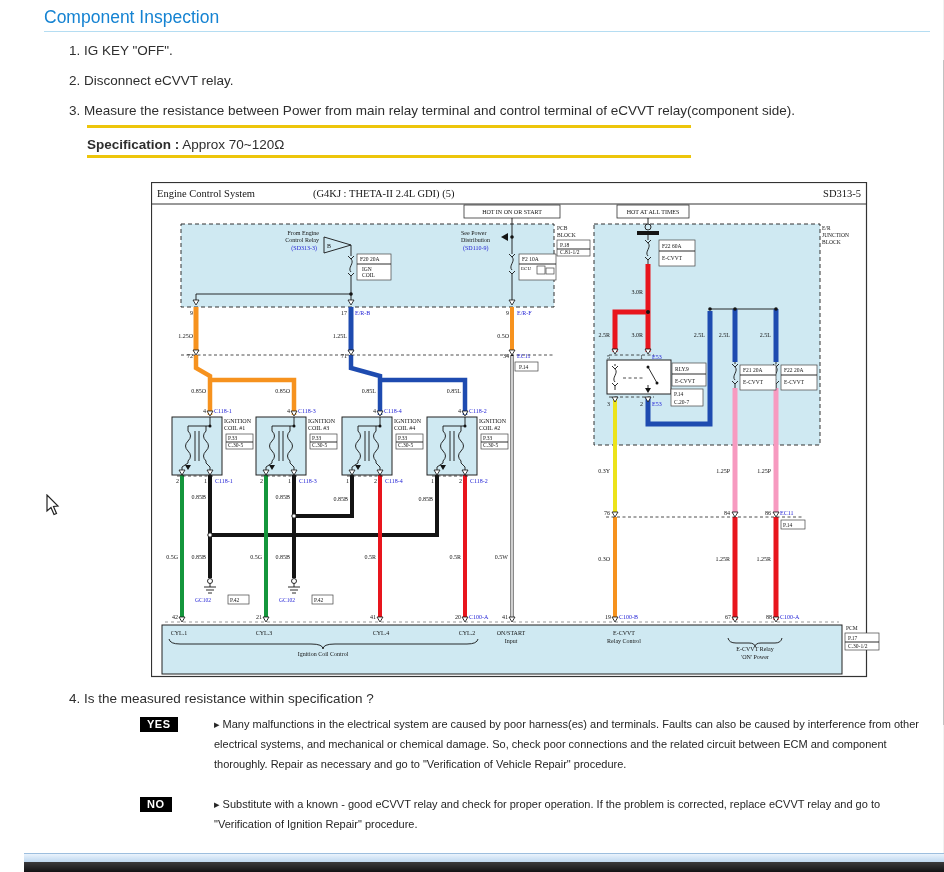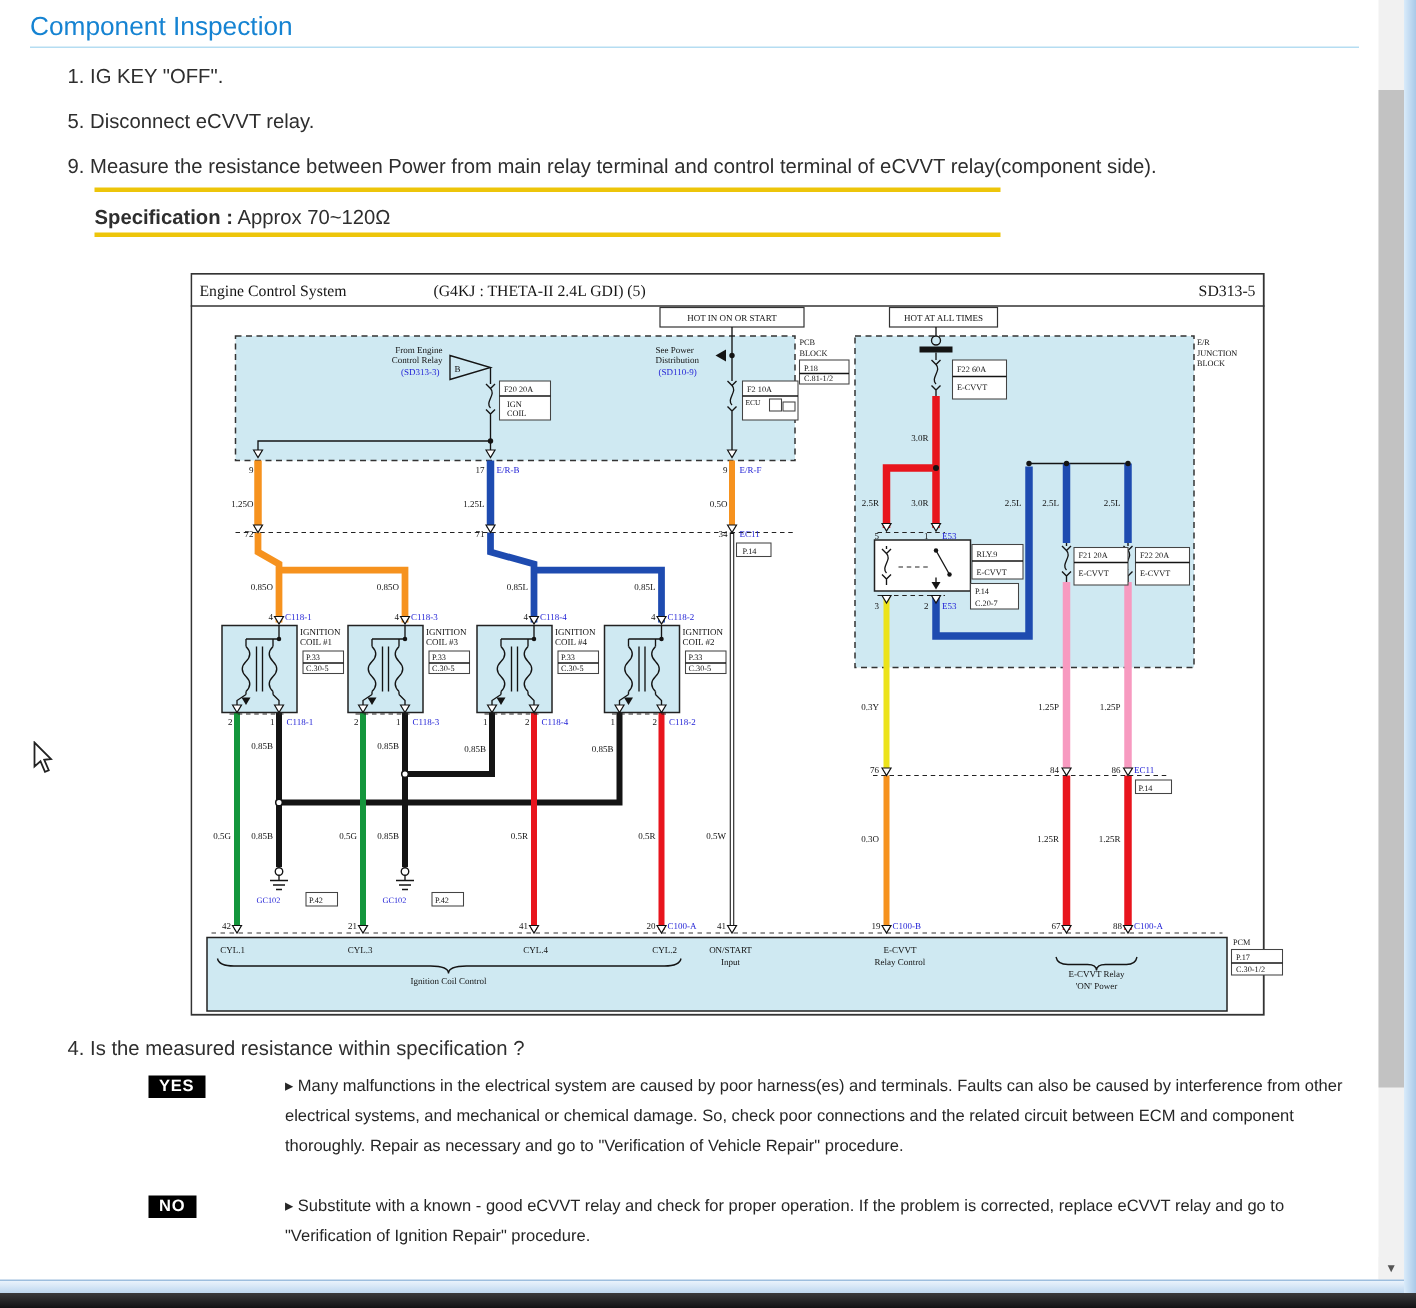--- a/index.html
+++ b/index.html
@@ -1,26 +1,26 @@
 <!DOCTYPE html>
 <html><head>
 <meta charset="utf-8">
 <style>
   html,body{margin:0;padding:0;}
   body{width:944px;height:872px;overflow:hidden;position:relative;background:#fff;
        font-family:"Liberation Sans",sans-serif;color:#2e2e2e;}
-  .abs{position:absolute;}
+  .abs{position:absolute;margin-left:24px;}
   .page-title{left:20px;top:7px;font-size:17.5px;color:#1583d2;}
   .title-rule{left:20px;top:31px;width:886px;height:1px;background:#b5ddf2;}
   .step{left:45px;font-size:13.5px;color:#2e2e2e;}
   .yellow-rule{left:63px;width:604px;height:3px;background:#edc50a;}
   .spec{left:63px;top:137px;font-size:13.5px;}
   .spec b{font-weight:bold;}
   .question{left:45px;top:691px;font-size:13.5px;text-align:right;}
-  .badge{left:99px;background:#000;color:#fff;font-size:11px;font-weight:bold;
+  .badge{left:116px;background:#000;color:#fff;font-size:11px;font-weight:bold;
          padding:1px 7px 2px 7px;letter-spacing:.5px;}
   .answer{left:190px;width:714px;font-size:11px;line-height:20px;color:#262626;}
   
   .sb-track{left:919px;top:0;width:17px;height:853px;background:#f1f1f1;}
   .sb-thumb{left:919px;top:60px;width:17px;height:665px;background:#c2c2c2;}
   .sb-down{left:919px;top:838px;width:17px;height:15px;color:#555;font-size:8px;
            text-align:center;line-height:15px;background:#f1f1f1;}
   .win-right{left:936px;top:0;width:8px;height:872px;
              background:linear-gradient(to right,#d9ebfa,#a9c9e8);}
   .win-bottom-blue{left:0;top:853px;width:936px;height:9px;
@@ -50,22 +50,22 @@
   .wK{stroke:#141414;fill:none;}
   .w5{stroke-width:5;} .w45{stroke-width:4.5;} .w4{stroke-width:4;}
 </style>
 </head>
 <body>
 
 <div class="abs page-title">Component Inspection</div>
 <div class="abs title-rule"></div>
 
 <div class="abs step" style="top:43px">1. IG KEY "OFF".</div>
-<div class="abs step" style="top:73px">5. Disconnect eCVVT relay.</div>
-<div class="abs step" style="top:103px">9. Measure the resistance between Power from main relay terminal and control terminal of eCVVT relay(component side).</div>
+<div class="abs step" style="top:73px">2. Disconnect eCVVT relay.</div>
+<div class="abs step" style="top:103px">3. Measure the resistance between Power from main relay terminal and control terminal of eCVVT relay(component side).</div>
 
 <div class="abs yellow-rule" style="top:125px"></div>
 <div class="abs spec">
   <b>Specification :</b>
   <span>Approx 70~120Ω</span>
 </div>
 <div class="abs yellow-rule" style="top:155px"></div>
 
 <div class="abs diagram">
 <svg width="740" height="497" viewBox="0 0 740 497" xmlns="http://www.w3.org/2000/svg">

